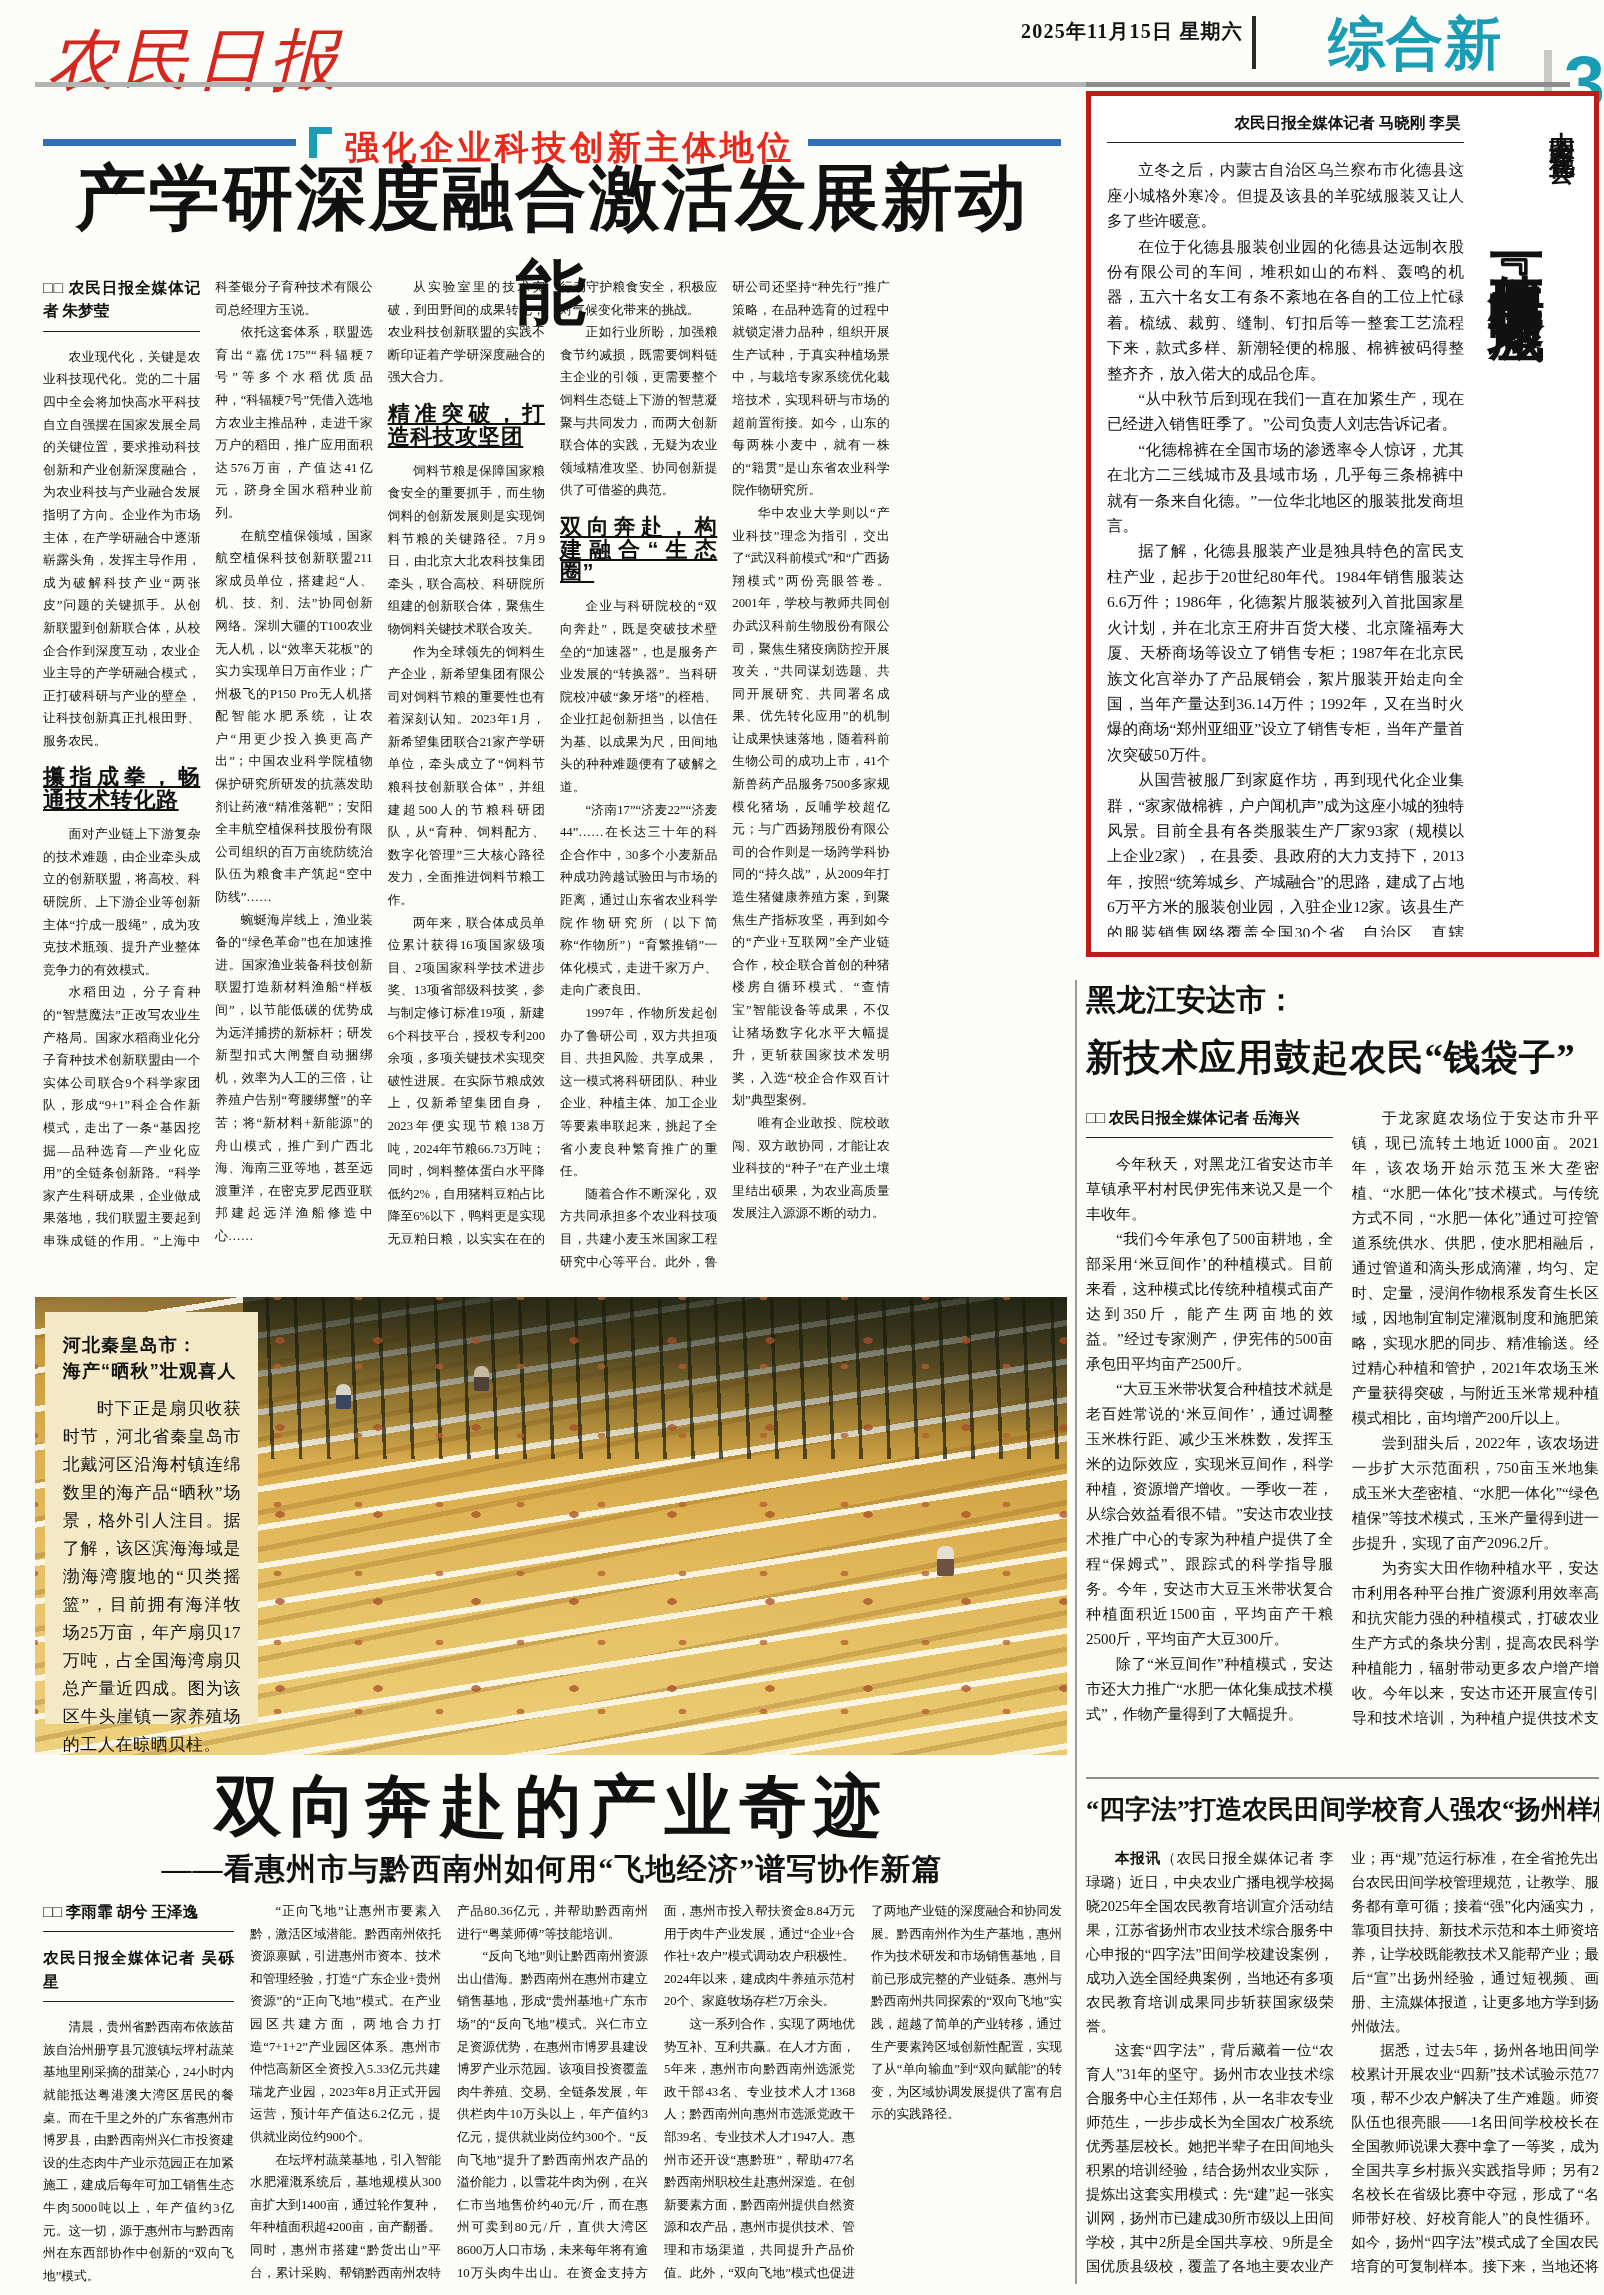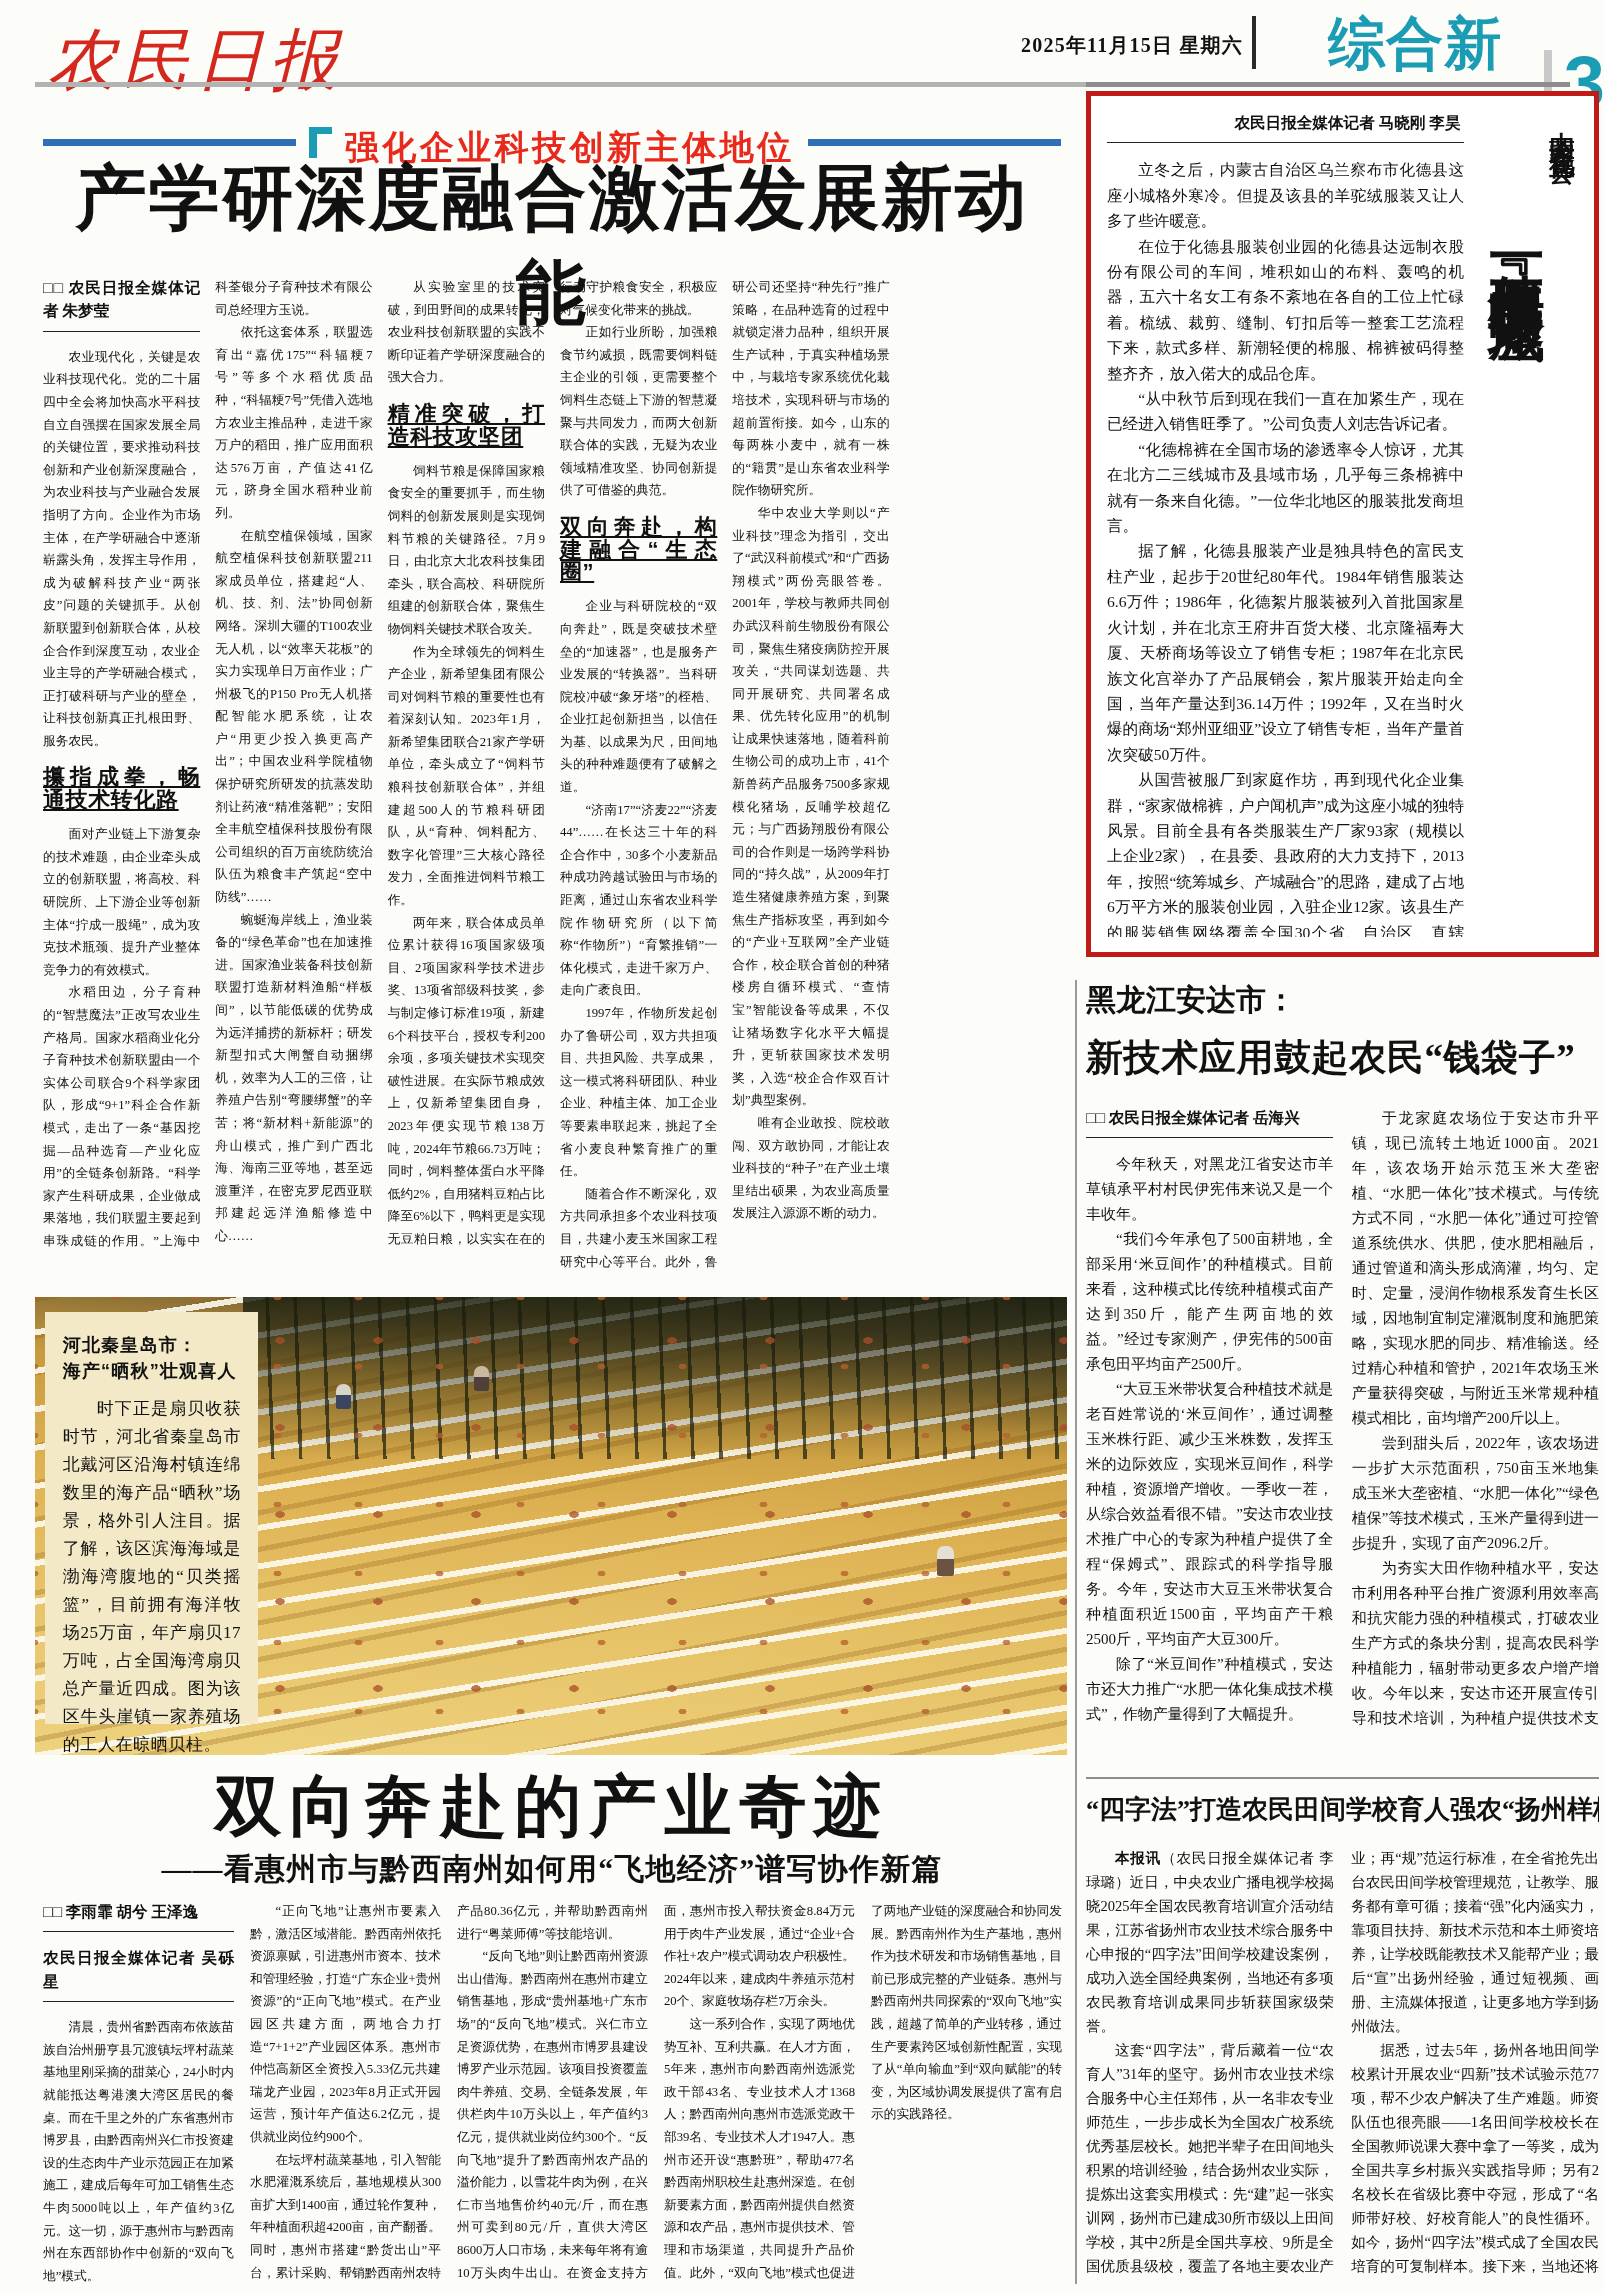--- a/index.html
+++ b/index.html
@@ -6,21 +6,21 @@
     --logo-red:#d4281e; --teal:#1a9cb5; --kicker-red:#e8291c; --kicker-blue:#2e6fb5;
     --box-red:#bf1c18; --caption-bg:#f3e9c6; --ink:#111; --rule-gray:#b3b3b3;
   }
   *{margin:0;padding:0;box-sizing:border-box;}
   html,body{background:#888;}
   .page{position:relative;width:1605px;height:2295px;background:#fcfcf9;color:var(--ink);
     font-family:"Liberation Serif","DejaVu Serif",serif;overflow:hidden;}
   
   .logo{position:absolute;left:48px;top:15px;font-size:68px;font-weight:normal;font-style:italic;
     color:var(--logo-red);letter-spacing:5.8px;font-family:"DejaVu Serif","Liberation Serif",serif;}
-  .dateblock{position:absolute;left:746px;top:32px;width:497px;text-align:right;}
+  .dateblock{position:absolute;left:746px;top:18px;width:497px;text-align:right;}
   .dateblock .d1{font-size:20px;font-weight:bold;letter-spacing:1.2px;}
   .dateblock .d2{font-size:17px;margin-top:12.7px;letter-spacing:0.6px;}
   .head-vbar{position:absolute;left:1252px;top:16px;width:4px;height:53px;background:#2a2a2a;}
   .sectionblock{position:absolute;left:1328px;top:5.8px;display:flex;align-items:center;gap:11.6px;}
   .section-name{font-size:57px;font-weight:bold;color:var(--teal);letter-spacing:1.2px;
     font-family:"Liberation Sans","DejaVu Sans",sans-serif;}
   .section-bar{width:9.3px;height:65px;background:#c9c9c9;}
   .page-num{font-size:74px;font-weight:bold;color:var(--teal);
     font-family:"Liberation Sans","DejaVu Sans",sans-serif;}
   .head-rule{position:absolute;left:35px;top:82px;width:1535px;height:5.2px;background:var(--rule-gray);}

